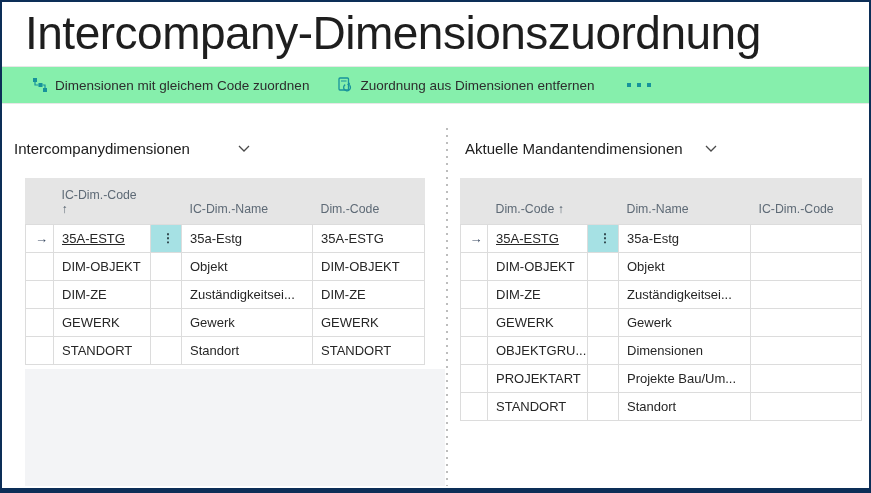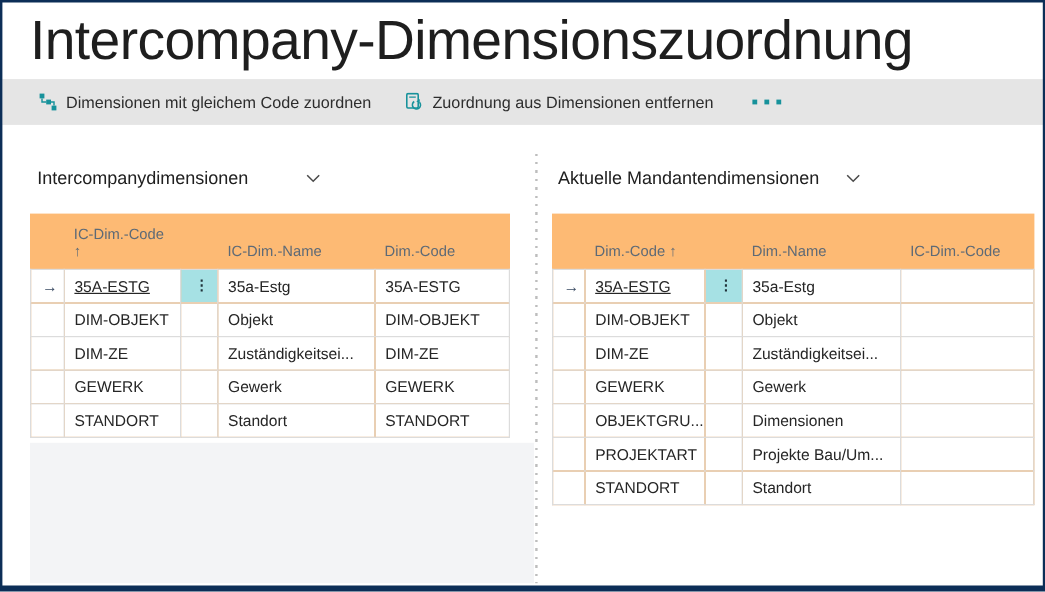--- a/index.html
+++ b/index.html
@@ -6,33 +6,33 @@
   html,body { width:871px; height:493px; overflow:hidden; background:#ffffff;
               font-family:"Liberation Sans", sans-serif; }
   .frame { position:absolute; inset:0; border:2px solid #0c2e57; border-bottom-width:5px;
            pointer-events:none; z-index:50; }
 
   .page-title { position:absolute; left:25px; top:6px; font-size:46px; font-weight:300;
                 color:#1e1e1e; letter-spacing:-0.5px; white-space:nowrap; }
 
   .toolbar { position:absolute; left:2px; right:2px; top:66px; height:38px;
              border-top:1px solid #e7e7e7; border-bottom:1px solid #e7e7e7;
-             display:flex; align-items:center; padding-left:30px; background:#e5e5e5; }
+             display:flex; align-items:center; padding-left:30px; background:#86efac; }
   .action { display:flex; align-items:center; gap:7px; margin-right:28px; cursor:pointer; }
   .action-label { font-size:13.5px; color:#2d2d2d; white-space:nowrap; }
   .more-dots { display:flex; gap:6px; margin-left:4px; cursor:pointer; }
   .more-dots i { width:4px; height:4px; background:#17929b; display:block; }
 
   .caption { position:absolute; top:140px; font-size:15px; color:#202020; display:flex;
              align-items:center; gap:6px; cursor:pointer; white-space:nowrap; }
-  .caption-left  { left:31px;gap:48px; }
+  .caption-left  { left:14px;gap:48px; }
   .caption-right { left:465px;gap:22px; }
 
   table.grid { position:absolute; border-collapse:collapse; table-layout:fixed;
-               font-size:13px; color:#262626; background:#fdba74; }
+               font-size:13px; color:#262626; background:#e5e5e5; }
   .grid-left  { left:25px;  top:178px; width:399px; }
   .grid-right { left:460px; top:178px; width:401px; }
   table.grid th { font-weight:400; font-size:12.3px; color:#5e6a76; text-align:left;
                   vertical-align:bottom; padding:0 0 8px 8px; height:46px;
                   white-space:nowrap; overflow:hidden; }
   table.grid td { border:1px solid #dcdcdc; height:28px; padding:0 4px 0 8px;
                   white-space:nowrap; overflow:hidden; background:#fff; }
   td.arrow-cell { text-align:center; padding:0; color:#3b4b63; font-size:13px; }
   td.menu-cell  { text-align:center; padding:0; }
   td.menu-cell.active { background:#a6e1e4; color:#21333a; font-weight:700; font-size:12px; }

